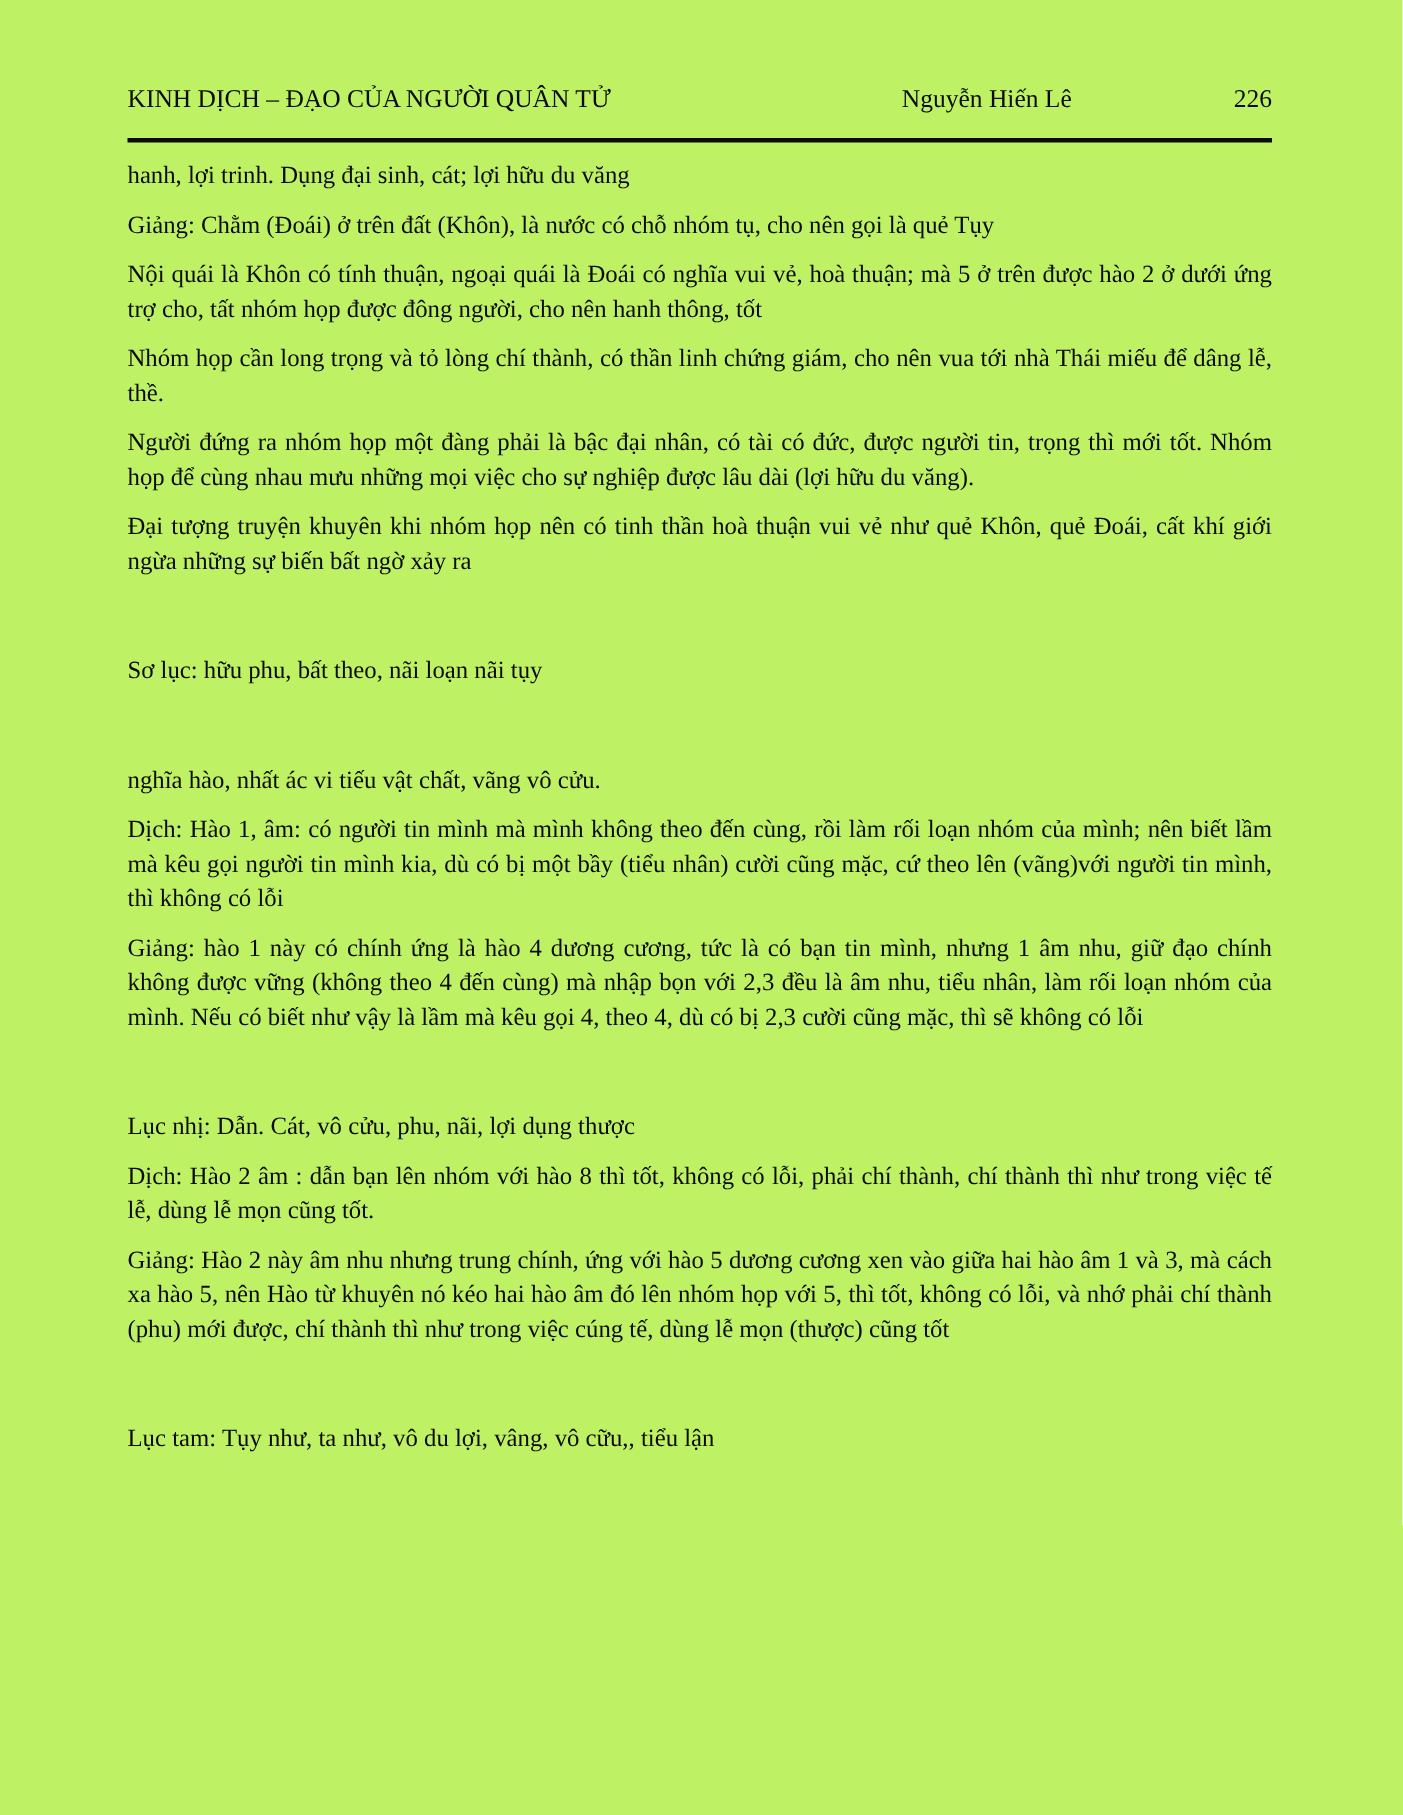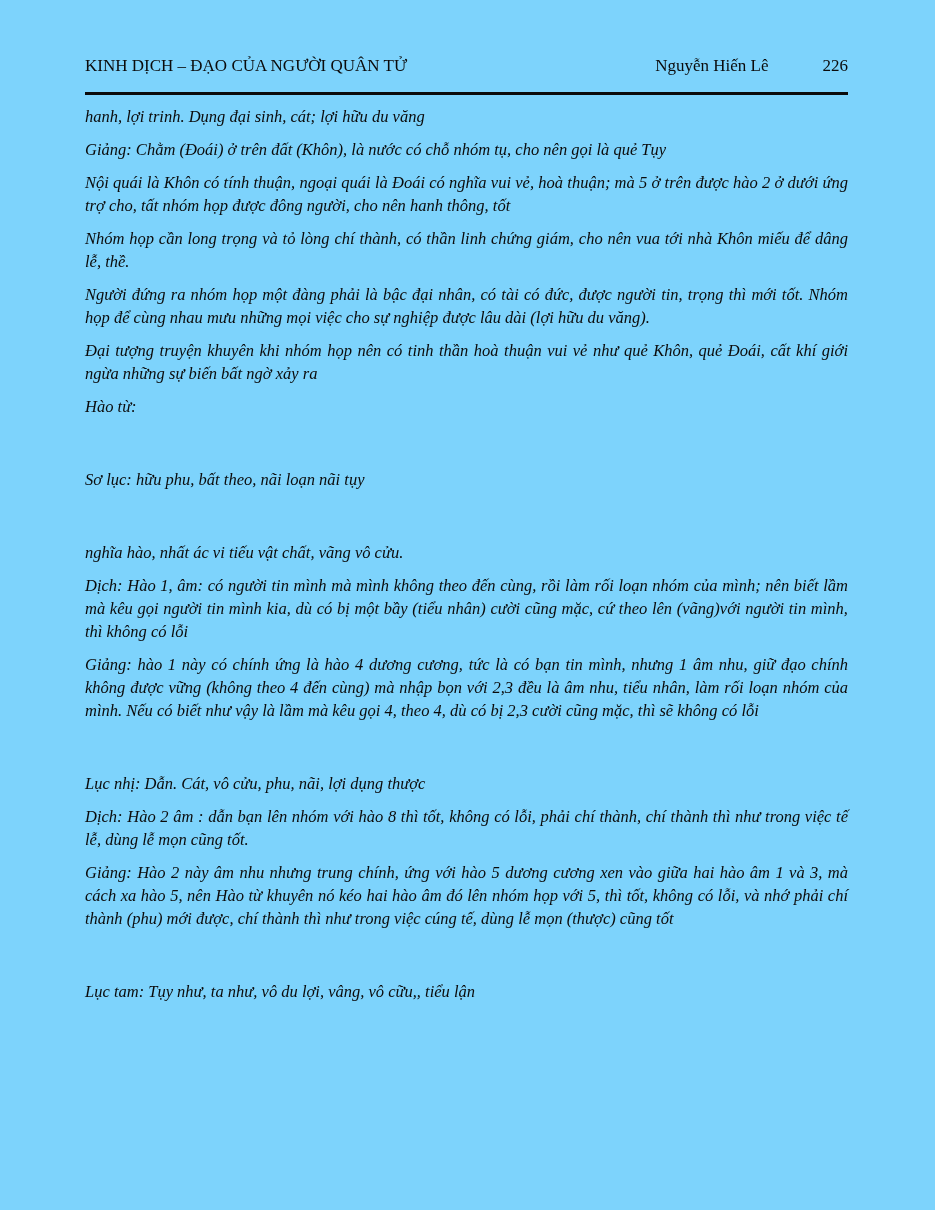--- a/index.html
+++ b/index.html
@@ -4,52 +4,51 @@
 <style>
   html, body {
     margin: 0;
     padding: 0;
     background: #ffffff;
   }
   .page {
     position: relative;
     width: 935px;
     height: 1210px;
-    background: #7dd3fc;
+    background: #bef264;
     color: #0b0b0b;
     font-family: "Liberation Serif", "DejaVu Serif", serif;
     box-sizing: border-box;
     padding: 56px 87px 0 85px;
     overflow: hidden;
   }
   .header {
     display: flex;
     align-items: baseline;
     font-size: 17px;
     line-height: 20px;
     white-space: nowrap;
   }
   .header .title {
     flex: 1 1 auto;
   }
   .header .author {
-    margin-right: 54px;
+    margin-right: 108px;
   }
   .header .pagenum {
     text-align: right;
   }
   .rule {
     border: none;
     border-top: 3px solid #0b0b0b;
     margin: 16px 0 10px 0;
   }
   .content {
     font-size: 16.5px;
     line-height: 23px;
-    font-style: italic;
   }
   .content p.para {
     margin: 0 0 10px 0;
     text-align: justify;
     text-justify: inter-word;
   }
   .content p.spacer {
     margin: 0 0 10px 0;
     height: 30px;
   }
@@ -61,24 +60,23 @@
   <div class="header">
     <span class="title">KINH DỊCH – ĐẠO CỦA NGƯỜI QUÂN TỬ</span>
     <span class="author">Nguyễn Hiến Lê</span>
     <span class="pagenum">226</span>
   </div>
   <hr class="rule">
   <div class="content" id="content">
       <p class="para">hanh, lợi trinh. Dụng đại sinh, cát; lợi hữu du văng</p>
       <p class="para">Giảng: Chằm (Đoái) ở trên đất (Khôn), là nước có chỗ nhóm tụ, cho nên gọi là quẻ Tụy</p>
       <p class="para">Nội quái là Khôn có tính thuận, ngoại quái là Đoái có nghĩa vui vẻ, hoà thuận; mà 5 ở trên được hào 2 ở dưới ứng trợ cho, tất nhóm họp được đông người, cho nên hanh thông, tốt</p>
-      <p class="para">Nhóm họp cần long trọng và tỏ lòng chí thành, có thần linh chứng giám, cho nên vua tới nhà  Khôn miếu để dâng lễ, thề.</p>
+      <p class="para">Nhóm họp cần long trọng và tỏ lòng chí thành, có thần linh chứng giám, cho nên vua tới nhà  Thái miếu để dâng lễ, thề.</p>
       <p class="para">Người đứng ra nhóm họp một đàng phải là bậc đại nhân, có tài có đức, được người tin, trọng thì mới tốt. Nhóm họp để cùng nhau mưu những mọi việc cho sự nghiệp được lâu dài (lợi hữu du văng).</p>
       <p class="para">Đại tượng truyện khuyên khi nhóm họp nên có tinh thần hoà thuận vui vẻ như quẻ Khôn, quẻ Đoái, cất khí giới ngừa những sự biến bất ngờ xảy ra</p>
-      <p class="para">Hào từ:</p>
       <p class="spacer"></p>
       <p class="para">Sơ lục: hữu phu, bất theo, nãi loạn nãi tụy</p>
       <p class="spacer"></p>
       <p class="para">nghĩa hào, nhất ác vi tiếu vật chất, vãng vô cửu.</p>
       <p class="para">Dịch: Hào 1, âm: có người tin mình mà mình không theo đến cùng, rồi làm rối loạn nhóm của mình; nên biết lầm mà kêu gọi người tin mình kia, dù có bị một bầy (tiểu nhân) cười cũng mặc, cứ theo lên (vãng)với người tin mình, thì không có lỗi</p>
       <p class="para">Giảng: hào 1 này có chính ứng là hào 4 dương cương, tức là có bạn tin mình, nhưng 1 âm nhu, giữ đạo chính không được vững (không theo 4 đến cùng) mà nhập bọn với 2,3 đều là âm nhu, tiểu nhân, làm rối loạn nhóm của mình. Nếu có biết như vậy là lầm mà kêu gọi 4, theo 4, dù có bị 2,3 cười cũng mặc, thì sẽ không có lỗi</p>
       <p class="spacer"></p>
       <p class="para">Lục nhị:  Dẫn. Cát, vô cửu, phu, nãi, lợi dụng thược</p>
       <p class="para">Dịch: Hào 2 âm : dẫn bạn lên nhóm với hào 8 thì tốt, không có lỗi, phải chí thành, chí thành thì như trong việc tế lễ, dùng lễ mọn cũng tốt.</p>
       <p class="para">Giảng: Hào 2 này âm nhu nhưng trung chính, ứng với hào 5 dương cương xen vào giữa hai hào âm 1 và 3, mà cách xa hào 5, nên Hào từ khuyên nó kéo hai hào âm đó lên nhóm họp với 5, thì tốt, không có lỗi, và nhớ phải chí thành (phu) mới được, chí thành thì như trong việc cúng tế, dùng lễ mọn (thược) cũng tốt</p>

